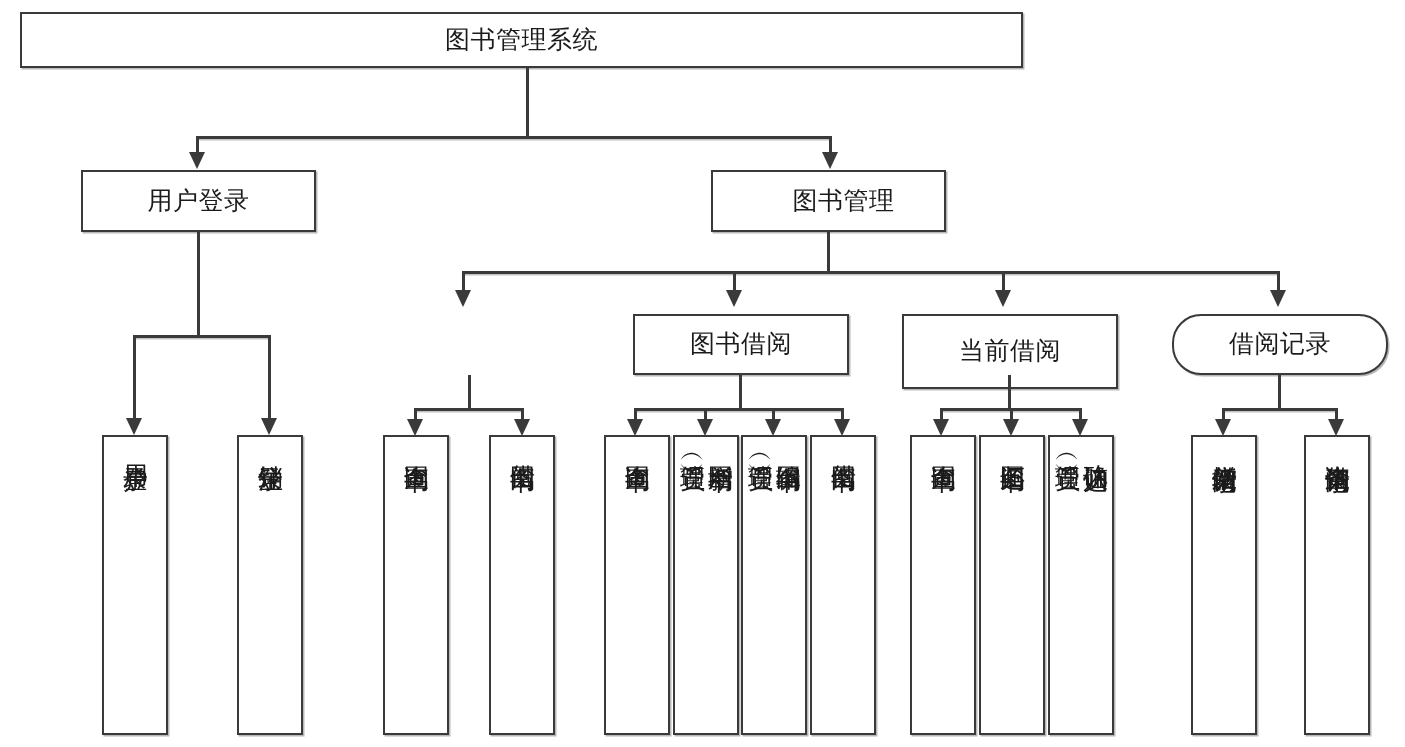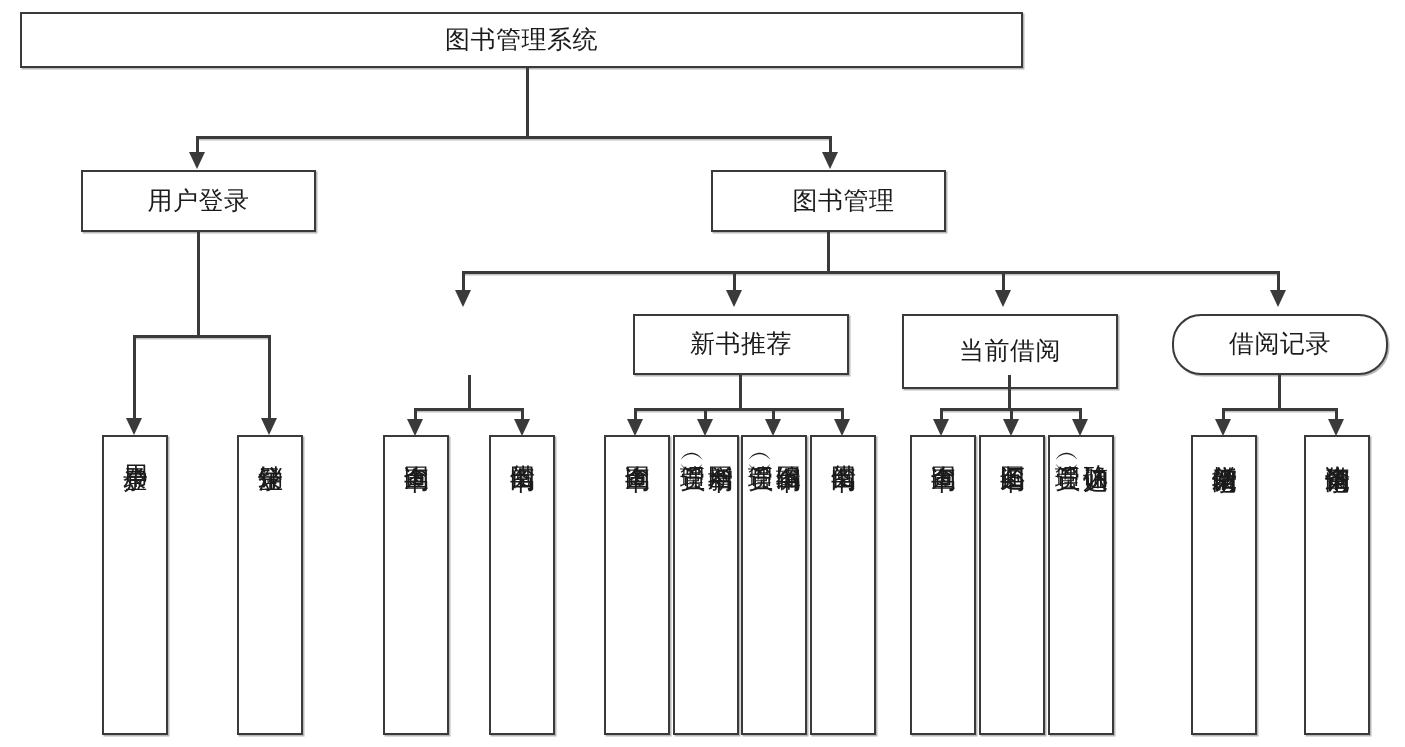--- a/index.html
+++ b/index.html
@@ -119,21 +119,21 @@
   <div class="conn vline" style="left:462px; top:271px; width:3px; height:25px;"></div>
   <div class="arrow" style="left:455px; top:290px;"></div>
   <div class="conn vline" style="left:733px; top:271px; width:3px; height:25px;"></div>
   <div class="arrow" style="left:726px; top:290px;"></div>
   <div class="conn vline" style="left:1002px; top:271px; width:3px; height:25px;"></div>
   <div class="arrow" style="left:995px; top:290px;"></div>
   <div class="conn vline" style="left:1277px; top:271px; width:3px; height:25px;"></div>
   <div class="arrow" style="left:1270px; top:290px;"></div>
 
   <div class="node h" style="left:633px; top:314px; width:216px; height:61px;">
-    <span class="label">新书推荐</span>
+    <span class="label">图书借阅</span>
   </div>
   <div class="node h" style="left:902px; top:314px; width:216px; height:75px;">
     <span class="label">当前借阅</span>
   </div>
   <div class="node h" style="left:1172px; top:314px; width:216px; height:61px;border-radius:29px;">
     <span class="label">借阅记录</span>
   </div>
 
   <div class="conn vline" style="left:468px; top:375px; width:3px; height:33px;"></div>
   <div class="conn hline" style="left:414px; top:408px; width:110px; height:3px;"></div>

